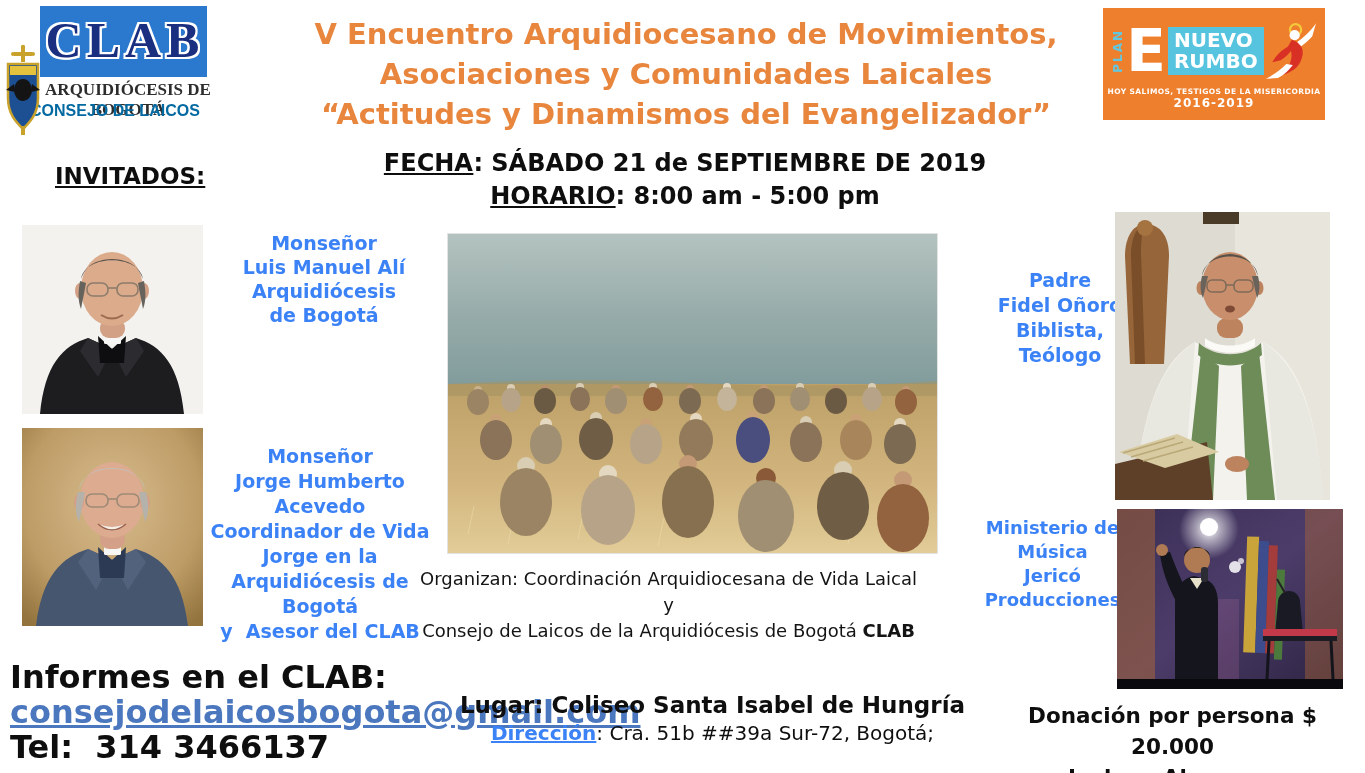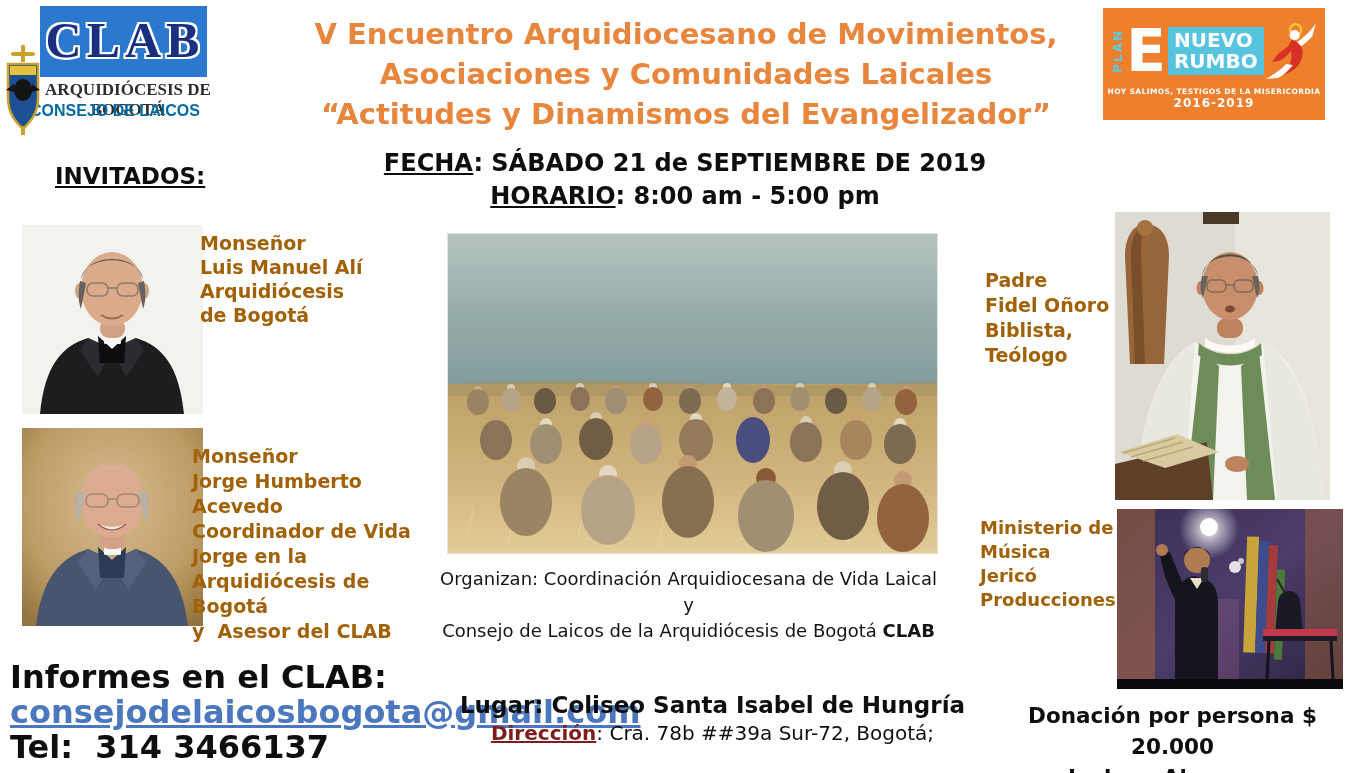--- a/index.html
+++ b/index.html
@@ -35,37 +35,37 @@
     padding:3px 6px;text-align:left;}
   .plan-tag{color:#fff;font-size:7.5px;font-weight:bold;letter-spacing:.4px;margin-top:3px;}
   .plan-years{color:#fff;font-size:12px;font-weight:bold;letter-spacing:1px;}
 
   
   .fecha-block{left:340px;top:147px;width:690px;text-align:center;
     font-size:24px;line-height:33px;font-weight:bold;color:#0e0e0e;}
 
   
   .invitados{left:55px;top:163px;font-size:23px;font-weight:bold;text-decoration:underline;color:#0e0e0e;}
-  .guest{font-weight:bold;color:#a16207;text-align:left;}
+  .guest{font-weight:bold;color:#3b82f6;text-align:center;}
   .guest1{left:200px;top:231px;width:248px;font-size:19px;line-height:24px;}
   .guest2{left:192px;top:444px;width:256px;font-size:19px;line-height:25px;}
   .guest3{left:985px;top:268px;width:150px;font-size:19px;line-height:25px;}
   .guest4{left:980px;top:516px;width:145px;font-size:18px;line-height:24px;}
 
   
   .main-photo{left:448px;top:234px;width:489px;height:319px;box-shadow:0 0 0 1px #e3e3e3;}
-  .caption{left:436px;top:566px;width:505px;text-align:center;font-size:18px;line-height:26px;color:#141414;}
+  .caption{left:416px;top:566px;width:505px;text-align:center;font-size:18px;line-height:26px;color:#141414;}
 
   
   .informes{left:10px;top:660px;width:450px;font-size:32px;line-height:35px;font-weight:bold;color:#0e0e0e;}
   .email-link{color:#4a77be;text-decoration:underline;cursor:pointer;}
   .lugar-block{left:455px;top:690px;width:515px;text-align:center;color:#0e0e0e;}
   .lugar-line{font-size:23px;line-height:30px;font-weight:bold;}
   .direccion-line{font-size:20px;line-height:27px;}
-  .direccion-label{color:#7f1d1d;font-weight:bold;text-decoration:underline;cursor:pointer;}
+  .direccion-label{color:#3b82f6;font-weight:bold;text-decoration:underline;cursor:pointer;}
   .donacion{left:985px;top:700px;width:375px;text-align:center;font-size:21.5px;line-height:31px;
     font-weight:bold;color:#0e0e0e;}
   .photo{display:block;}
 </style>
 </head>
 <body>
 
 <div class="flyer">
 
   <div class="abs" style="left:0;top:0;width:230px;height:140px;">
@@ -379,21 +379,21 @@
   </svg>
 
   <div class="abs informes">
     <div>Informes en el CLAB:</div>
     <div class="email-link">consejodelaicosbogota@gmail.com</div>
     <div>Tel: &nbsp;314 3466137</div>
   </div>
 
   <div class="abs lugar-block">
     <div class="lugar-line">Lugar: Coliseo Santa Isabel de Hungría</div>
-    <div class="direccion-line"><span class="direccion-label">Dirección</span><span>: Cra. 78b ##39a Sur-72, Bogotá;</span></div>
+    <div class="direccion-line"><span class="direccion-label">Dirección</span><span>: Cra. 51b ##39a Sur-72, Bogotá;</span></div>
   </div>
 
   <div class="abs donacion">
     <div>Donación por persona $ 20.000</div>
     <div>Incluye Almuerzo</div>
   </div>
 
 </div>
 
 </body></html>

